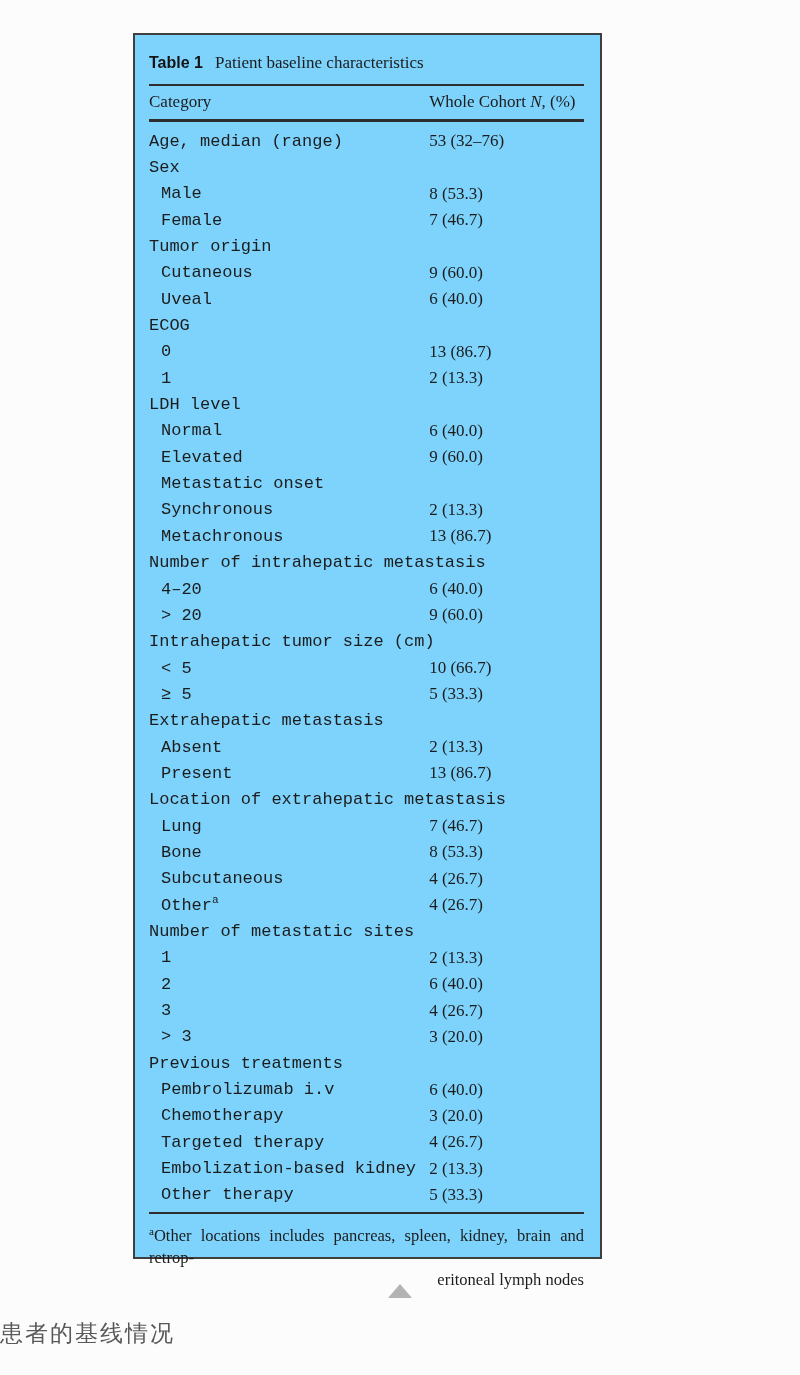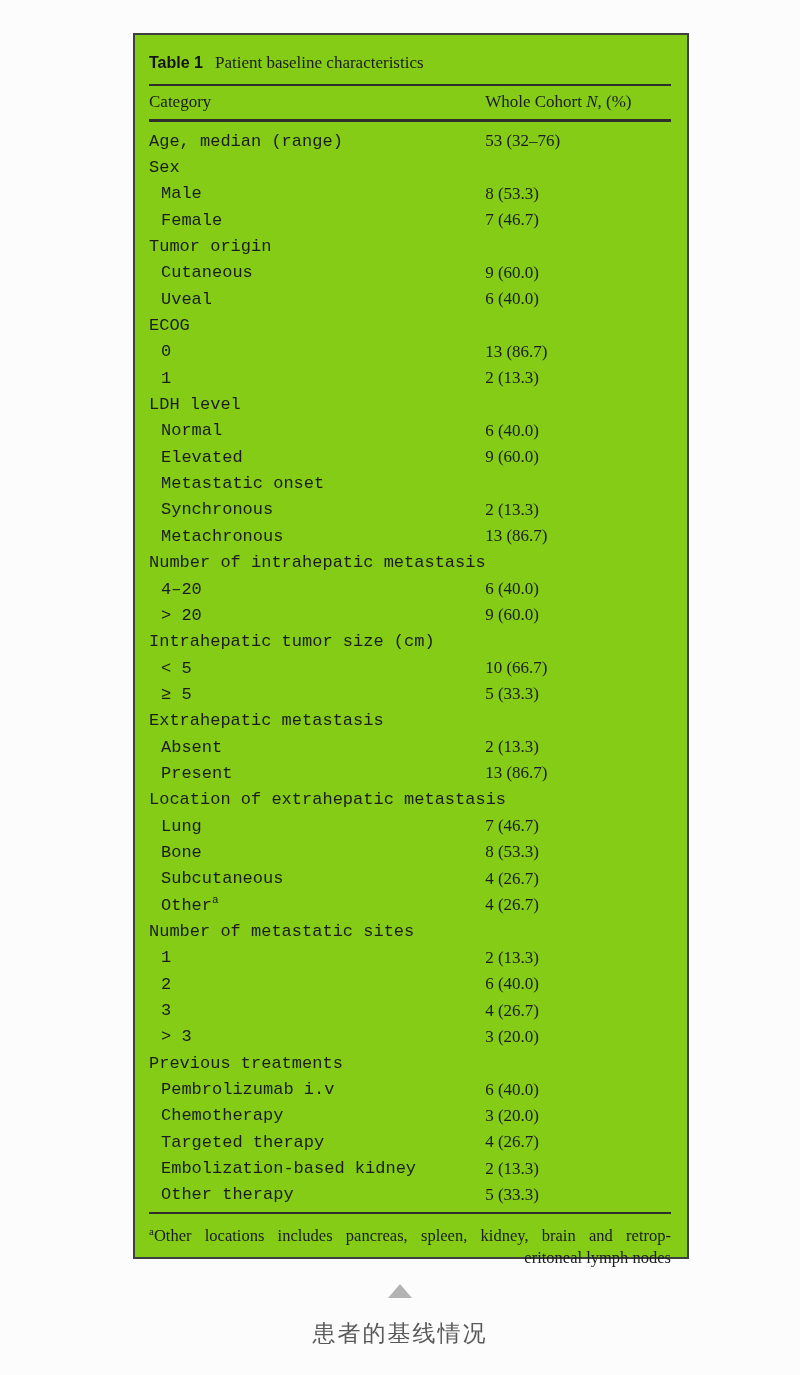--- a/index.html
+++ b/index.html
@@ -10,23 +10,23 @@
     background: #fcfcfc;
     font-family: "Liberation Serif", serif;
     color: #1c1c1c;
     overflow: hidden;
   }
   .figure-box {
     box-sizing: border-box;
     position: absolute;
     left: 133px;
     top: 33px;
-    width: 556px;
+    width: 469px;
     height: 1226px;
-    background: #84cc16;
+    background: #7dd3fc;
     border: 2px solid #3f3f3f;
     padding: 13px 16px 10px 14px;
   }
   .table-title {
     display: flex;
     align-items: baseline;
     font-size: 17px;
     line-height: 22px;
     margin-top: 4px;
   }
@@ -94,21 +94,20 @@
     border-left: 12px solid transparent;
     border-right: 12px solid transparent;
     border-bottom: 14px solid #b3b3b3;
     cursor: pointer;
   }
   .figure-caption {
     position: absolute;
     top: 1318px;
     left: 0;
     width: 800px;
-    text-align: center;
     font-family: "Liberation Sans", sans-serif;
     font-size: 23px;
     letter-spacing: 2px;
     color: #595959;
   }
 </style>
 </head>
 <body>
 
 <div class="figure-box">

